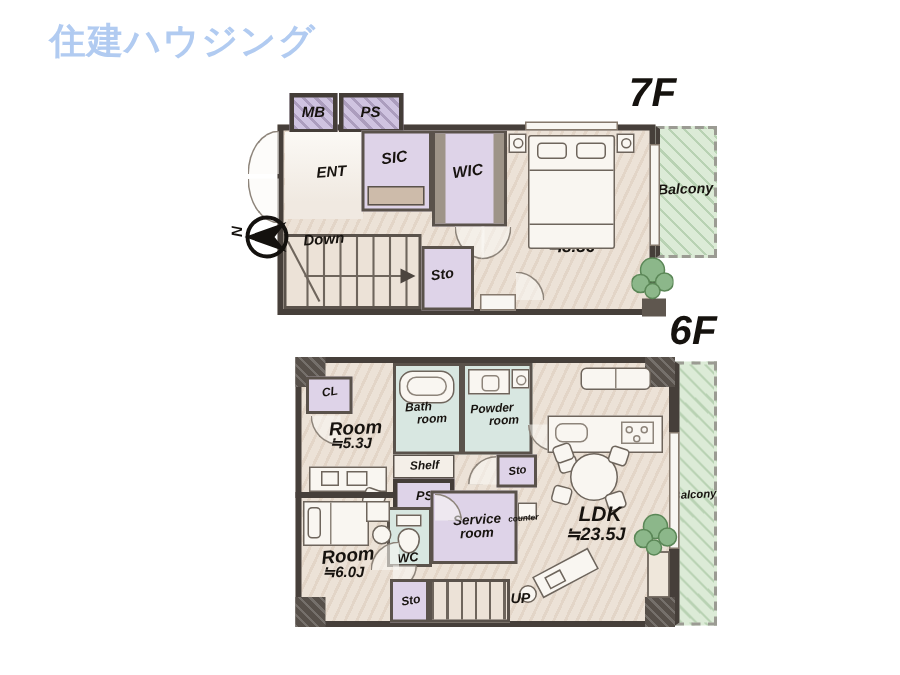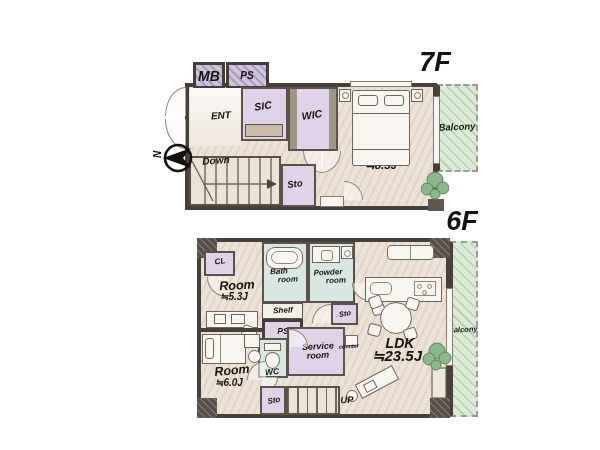--- a/index.html
+++ b/index.html
@@ -32,31 +32,32 @@
   .stairs{background-color:#ece2d7;border:2px solid #5a524b;}
   .ent{background:linear-gradient(180deg,#fbf9f5 0%,#f0e9e1 80%);}
   .window{background:#f8f6f2;border:1px solid #85796d;}
   .round{border-radius:50%;}
 </style>
 </head>
 <body>
 
 <div class="canvas">
 
+  <div class="logo">住建ハウジング</div>
 
   <div class="grp">
     <div class="fl-label" style="left:435px;top:62px">7F</div>
 
     <div class="abs floor" style="left:185px;top:83px;width:252px;height:127px"></div>
     <div class="abs balcony" style="left:437px;top:84px;width:41px;height:88px;border-left:3px solid #463f3a"></div>
     <div class="lbl" style="left:457px;top:127px;font-size:9.5px;transform:translate(-50%,-50%) rotate(-2deg)">Balcony</div>
 
     <div class="abs psbox" style="left:193px;top:62px;width:32px;height:27px"></div>
     <div class="abs psbox" style="left:226px;top:62px;width:43px;height:27px"></div>
-    <div class="lbl" style="left:209px;top:76px;font-size:14px">MB</div>
+    <div class="lbl" style="left:209px;top:76px;font-size:10px">MB</div>
     <div class="lbl" style="left:247px;top:76px;font-size:10px">PS</div>
 
     <div class="abs ent" style="left:190px;top:88px;width:52px;height:58px"></div>
     <div class="lbl" style="left:221px;top:116px;font-size:10px;transform:translate(-50%,-50%) rotate(-4deg)">ENT</div>
     <div class="arc" style="left:165px;top:87px;width:21px;height:29px;border-width:1px 0 0 1px;border-radius:100% 0 0 0"></div>
     <div class="arc" style="left:165px;top:119px;width:21px;height:30px;border-width:0 0 1px 1px;border-radius:0 0 0 100%"></div>
 
     <div class="abs purple" style="left:241px;top:87px;width:47px;height:54px"></div>
     <div class="abs" style="left:245px;top:124px;width:38px;height:13px;background:#cdbbaa;border:1.5px solid #5a524b;box-sizing:border-box"></div>
     <div class="lbl" style="left:263px;top:106px;font-size:10.5px;transform:translate(-50%,-50%) rotate(-8deg)">SIC</div>
@@ -201,21 +202,21 @@
         <div class="abs round" style="left:7px;top:8px;width:5px;height:5px;border:1px solid #8d847a"></div>
       </div>
     </div>
     <div class="abs white" style="left:372px;top:304px;width:13px;height:11px;transform:rotate(-15deg);border-radius:3px"></div>
     <div class="abs white round" style="left:380px;top:302px;width:32px;height:32px"></div>
     <div class="abs white" style="left:369px;top:296px;width:13px;height:12px;transform:rotate(-20deg);border-radius:3px"></div>
     <div class="abs white" style="left:406px;top:298px;width:13px;height:12px;transform:rotate(18deg);border-radius:3px"></div>
     <div class="abs white" style="left:368px;top:324px;width:13px;height:12px;transform:rotate(15deg);border-radius:3px"></div>
     <div class="abs white" style="left:404px;top:328px;width:13px;height:12px;transform:rotate(-18deg);border-radius:3px"></div>
     <div class="lbl" style="left:400px;top:343px;font-size:14px">LDK</div>
-    <div class="lbl" style="left:397px;top:356px;font-size:15px">≒23.5J</div>
+    <div class="lbl" style="left:397px;top:356px;font-size:12px">≒23.5J</div>
     <div class="abs white" style="left:356px;top:374px;width:42px;height:16px;transform:rotate(-28deg)">
       <div class="abs white" style="left:6px;top:3px;width:12px;height:9px"></div>
     </div>
     <div class="abs white round" style="left:346px;top:390px;width:12px;height:12px"></div>
     <div class="abs window" style="left:446px;top:288px;width:7px;height:78px"></div>
 
     <svg class="abs" style="left:421px;top:341px" width="32" height="60">
       <rect x="11" y="27" width="14" height="30" fill="#efe7db" stroke="#6e655c" stroke-width="1.2"></rect>
       <g fill="#8cb78a" stroke="#5b8757" stroke-width="1">
         <circle cx="16" cy="10" r="8"></circle>

